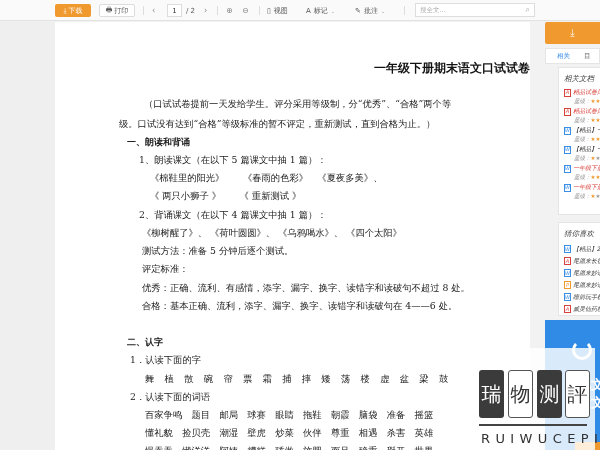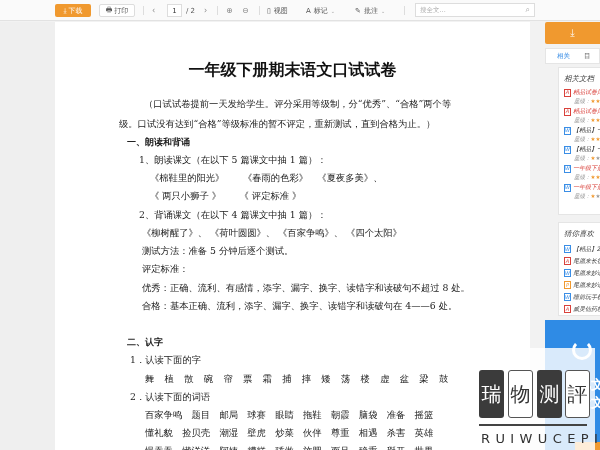--- a/index.html
+++ b/index.html
@@ -8,21 +8,21 @@
   .btn-download { position: absolute; left: 55px; top: 4px; width: 36px; height: 13px; background: #f0992f; color: #fff; border-radius: 2px; display: flex; align-items: center; justify-content: center; font-size: 7px; gap: 2px; }
   .btn-print { position: absolute; left: 99px; top: 4px; width: 36px; height: 13px; background: #fff; border: 1px solid #ddd; border-radius: 2px; display: flex; align-items: center; justify-content: center; font-size: 7px; gap: 2px; color: #555; }
   .sep { position: absolute; top: 6px; width: 1px; height: 9px; background: #ddd; }
   .tb-icon { position: absolute; top: 4px; height: 13px; display: flex; align-items: center; font-size: 8px; color: #888; }
   .page-input { position: absolute; left: 167px; top: 4px; width: 15px; height: 13px; border: 1px solid #ddd; background: #fff; font-size: 7px; display: flex; align-items: center; justify-content: center; color: #333; }
   .page-total { position: absolute; left: 186px; top: 4px; height: 13px; font-size: 7px; display: flex; align-items: center; color: #555; }
   .tb-label { position: absolute; top: 4px; height: 13px; display: flex; align-items: center; gap: 3px; font-size: 7px; color: #555; }
   .search-box { position: absolute; left: 415px; top: 3px; width: 120px; height: 14px; border: 1px solid #ddd; background: #fff; display: flex; align-items: center; padding: 0 4px; font-size: 6.5px; color: #aaa; justify-content: space-between; }
   .left-pane { position: absolute; left: 0; top: 22px; width: 55px; height: 428px; background: #efefef; }
   .doc { position: absolute; left: 55px; top: 22px; width: 475px; height: 428px; background: #fff; overflow: hidden; font-family: "DejaVu Serif", "Liberation Serif", serif; color: #222; }
-  .doc-title { position: absolute; left: 0; top: 38px; width: 100%; text-align: center; font-family: "DejaVu Sans", sans-serif; font-size: 16px; font-weight: bold; color: #111; }
+  .doc-title { position: absolute; left: 0; top: 38px; width: 100%; text-align: right; font-family: "DejaVu Sans", sans-serif; font-size: 12px; font-weight: bold; color: #111; }
   .line { position: absolute; font-size: 9.3px; white-space: nowrap; color: #222; }
   .bold { font-weight: bold; font-family: "DejaVu Sans", sans-serif; font-size: 9px; margin-left: 8px; }
   .right-dl { position: absolute; left: 545px; top: 22px; width: 55px; height: 22px; background: #f0992f; border-radius: 2px 0 0 2px; display: flex; align-items: center; justify-content: center; color: #fff; font-size: 10px; }
   .tabs { position: absolute; left: 545px; top: 48px; width: 55px; height: 16px; background: #fff; border: 1px solid #e5e5e5; display: flex; align-items: center; font-size: 6.5px; }
   .tab { padding-left: 11px; color: #3a8ee6; }
   .tab2 { padding-left: 14px; color: #666; }
   .panel { position: absolute; left: 558px; width: 55px; background: #fff; border: 1px solid #e5e5e5; overflow: hidden; font-style: italic; }
   .panel-title { font-size: 7.5px; color: #444; padding: 6px 0 4px 5px; white-space: nowrap; }
   .rel-item { height: 19px; padding-left: 5px; position: relative; }
   .rel-row { display: flex; align-items: center; gap: 2px; height: 9px; font-size: 6px; white-space: nowrap; color: #d9413b; }
@@ -97,23 +97,23 @@
 
 <div class="left-pane"></div>
 
 <div class="doc">
   <div class="doc-title">一年级下册期末语文口试试卷</div>
   <div class="line" style="left:64px;top:96px">级。口试没有达到“合格”等级标准的暂不评定，重新测试，直到合格为止。）</div>
   <div class="line" style="left:89px;top:76px">（口试试卷提前一天发给学生。评分采用等级制，分“优秀”、“合格”两个等</div>
   <div class="line bold" style="left:64px;top:114px">一、朗读和背诵</div>
   <div class="line" style="left:84px;top:132px">1、朗读课文（在以下 5 篇课文中抽 1 篇）：</div>
   <div class="line" style="left:95px;top:150px">《棉鞋里的阳光》　　《春雨的色彩》　《夏夜多美》、</div>
-  <div class="line" style="left:95px;top:168px">《 两只小狮子 》　　《 评定标准 》</div>
+  <div class="line" style="left:95px;top:168px">《 两只小狮子 》　　《 重新测试 》</div>
   <div class="line" style="left:84px;top:187px">2、背诵课文（在以下 4 篇课文中抽 1 篇）：</div>
-  <div class="line" style="left:87px;top:205px">《柳树醒了》、 《荷叶圆圆》、 《百家争鸣》、 《四个太阳》</div>
+  <div class="line" style="left:87px;top:205px">《柳树醒了》、 《荷叶圆圆》、 《乌鸦喝水》、 《四个太阳》</div>
   <div class="line" style="left:87px;top:223px">测试方法：准备 5 分钟后逐个测试。</div>
   <div class="line" style="left:87px;top:241px">评定标准：</div>
   <div class="line" style="left:87px;top:260px">优秀：正确、流利、有感情，添字、漏字、换字、读错字和读破句不超过 8 处。</div>
   <div class="line" style="left:87px;top:278px">合格：基本正确、流利，添字、漏字、换字、读错字和读破句在 4——6 处。</div>
   <div class="line bold" style="left:64px;top:314px">二、认字</div>
   <div class="line" style="left:75px;top:332px">1．认读下面的字</div>
   <div class="line" style="left:90px;top:351px;letter-spacing:0.5px">舞　植　散　碗　帘　票　霜　捕　摔　矮　荡　楼　虚　盆　梁　鼓</div>
   <div class="line" style="left:75px;top:369px">2．认读下面的词语</div>
   <div class="line" style="left:90px;top:387px">百家争鸣　题目　邮局　球赛　眼睛　拖鞋　朝霞　脑袋　准备　摇篮</div>
   <div class="line" style="left:90px;top:405px">懂礼貌　捡贝壳　潮湿　壁虎　炒菜　伙伴　尊重　相遇　杀害　英雄</div>

